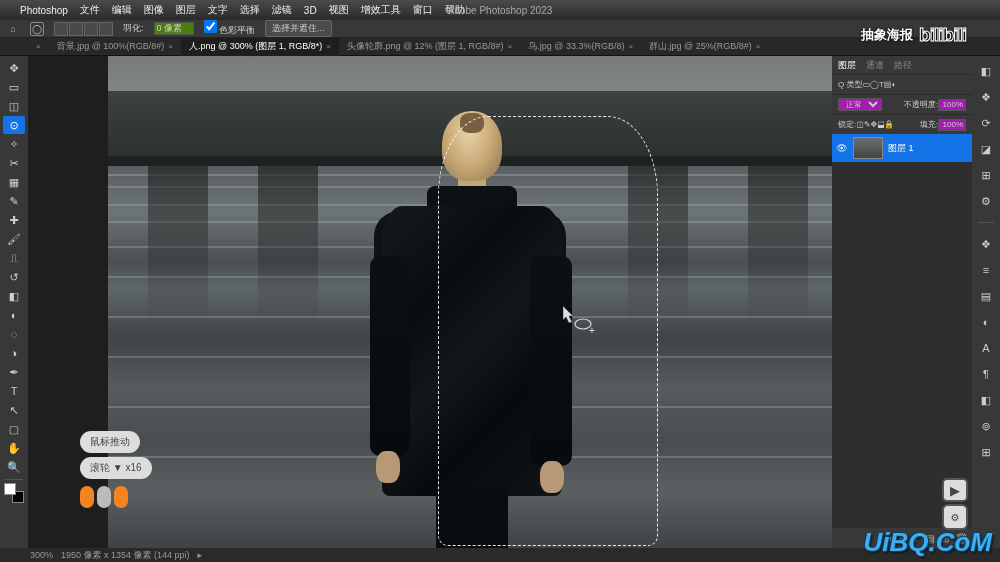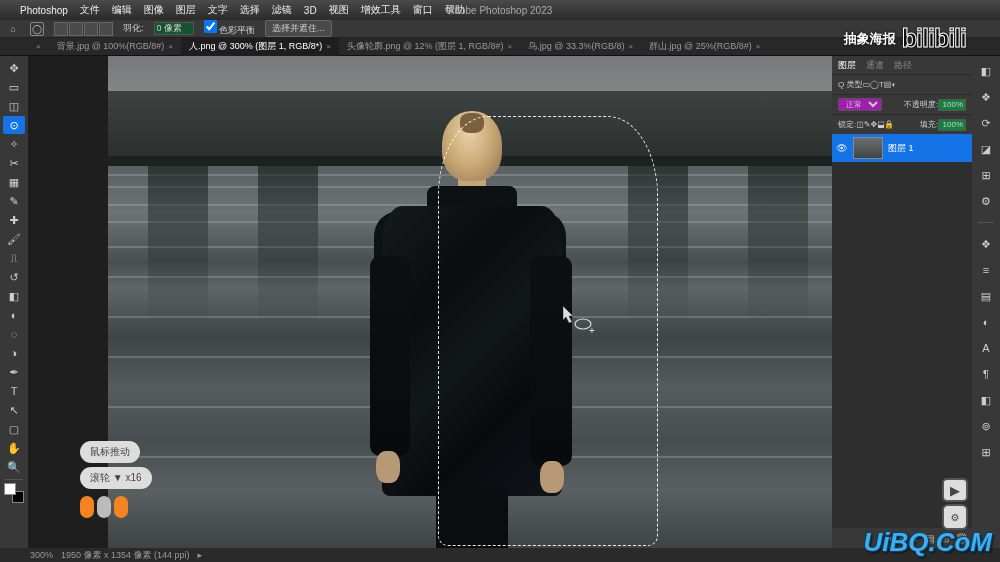--- a/index.html
+++ b/index.html
@@ -6,21 +6,21 @@
 body{background:#1a1a1a;width:1000px;height:562px;overflow:hidden;position:relative;color:#ccc;font-size:10px}
 .menubar{height:20px;background:linear-gradient(#4a4a4a,#2a2a2a);display:flex;align-items:center;padding-left:8px;gap:12px;color:#eee;font-size:10px}
 .apple-logo{color:#ddd;font-size:12px}
 .menubar .app-name{font-weight:normal}
 .title-center{position:absolute;left:50%;transform:translateX(-50%);color:#aaa;font-size:10px}
 .optbar{height:18px;background:#383838;display:flex;align-items:center;padding-left:6px;gap:10px;border-bottom:1px solid #222;font-size:9px;color:#ccc}
 .opt-home{width:14px;height:14px;display:flex;align-items:center;justify-content:center}
 .opt-lasso{width:14px;height:14px;border:1px solid #888;border-radius:2px;display:flex;align-items:center;justify-content:center}
 .opt-modes{display:flex;gap:1px}
 .opt-mode{width:14px;height:14px;background:#4a4a4a;border:1px solid #666}
-.opt-input{background:#14532d;border:1px solid #555;color:#ccc;width:40px;height:13px;font-size:9px;padding:0 2px}
+.opt-input{background:#4d7c0f;border:1px solid #555;color:#ccc;width:40px;height:13px;font-size:9px;padding:0 2px}
 .opt-btn{background:#4a4a4a;border:1px solid #666;color:#ccc;padding:1px 6px;font-size:9px;border-radius:2px}
 .tabbar{height:18px;background:#282828;display:flex;align-items:center;padding-left:28px;font-size:9px;color:#999;border-bottom:1px solid #111}
 .tab{padding:0 8px;height:18px;display:flex;align-items:center;gap:4px;cursor:pointer;white-space:nowrap}
 .tab.active{background:#1e1e1e;color:#fff}
 .tab-close{color:#888;font-size:8px}
 .workspace{display:flex;height:calc(562px - 20px - 18px - 18px - 14px)}
 .toolbox{width:28px;background:#383838;display:flex;flex-direction:column;align-items:center;padding-top:3px;gap:1px}
 .tool{width:22px;height:18px;display:flex;align-items:center;justify-content:center;color:#ccc;cursor:pointer;border-radius:2px;font-size:11px}
 .tool.active{background:#1473e6;color:#fff}
 .tool-sep{width:18px;height:1px;background:#555;margin:2px 0}
@@ -46,46 +46,46 @@
 .arm-l{position:absolute;left:-4px;top:145px;width:40px;height:200px;background:linear-gradient(#0c1013,#080b0e);border-radius:10px}
 .arm-r{position:absolute;right:2px;top:145px;width:42px;height:210px;background:linear-gradient(#0c1013,#080b0e);border-radius:10px}
 .hand-l{position:absolute;left:2px;top:340px;width:24px;height:32px;background:#b89976;border-radius:40%}
 .hand-r{position:absolute;right:10px;top:350px;width:24px;height:32px;background:#b89976;border-radius:40%}
 .legs{position:absolute;left:62px;top:378px;width:72px;height:80px;background:#0a0d10}
 .ants{position:absolute;border:1px dashed rgba(255,255,255,0.9);pointer-events:none}
 .ants-outer{left:410px;top:60px;width:220px;height:430px;border-radius:50px 50px 10px 10px/80px 80px 10px 10px}
 .cursor-lasso{position:absolute;left:535px;top:250px;pointer-events:none}
 .cursor-arrow{fill:#ddd;stroke:#333;stroke-width:0.5}
 .cursor-tool{fill:none;stroke:#ddd;stroke-width:1.2}
-.overlay-chips{position:absolute;left:52px;bottom:30px;display:flex;flex-direction:column;gap:4px;align-items:flex-start}
+.overlay-chips{position:absolute;left:52px;bottom:40px;display:flex;flex-direction:column;gap:4px;align-items:flex-start}
 .chip{background:#ddd;color:#444;padding:4px 10px;border-radius:12px;font-size:10px}
 .mouse-ind{display:flex;gap:3px;margin-top:3px}
 .mbtn{width:14px;height:22px;border-radius:7px}
 .mbtn.orange{background:#f58420}
 .mbtn.grey{background:#bbb}
 .right-column{width:140px;background:#2e2e2e;display:flex;flex-direction:column}
 .rail{width:28px;background:#383838;display:flex;flex-direction:column;align-items:center;padding-top:6px;gap:8px}
 .rail-icon{width:18px;height:18px;display:flex;align-items:center;justify-content:center;color:#ccc;font-size:11px;cursor:pointer}
 .rail-sep{width:16px;height:1px;background:#555;margin:4px 0}
 .right-wrap{display:flex;height:100%}
 .panels{flex:1;display:flex;flex-direction:column}
 .panel-tabs{height:18px;background:#383838;display:flex;align-items:center;padding-left:6px;gap:10px;font-size:9px;color:#888}
 .panel-tabs .active{color:#fff}
 .panel-row{height:20px;display:flex;align-items:center;padding:4px 6px;gap:0;font-size:8px;color:#ccc;background:#383838;border-top:1px solid #2a2a2a}
 .panel-select{background:#a21caf;border:1px solid #555;color:#ccc;font-size:8px;padding:0 3px;height:13px}
-.panel-input{background:#15803d;border:1px solid #555;color:#ccc;font-size:8px;width:28px;height:12px;text-align:right;padding-right:2px}
+.panel-input{background:#a21caf;border:1px solid #555;color:#ccc;font-size:8px;width:28px;height:12px;text-align:right;padding-right:2px}
 .layers-list{flex:1;background:#2e2e2e}
 .layer-row{height:28px;display:flex;align-items:center;padding:0 4px;gap:5px;background:#1473e6;color:#fff;font-size:9px}
 .layer-eye{color:#fff;width:12px}
 .layer-thumb{width:30px;height:22px;background:#555;border:1px solid #888;background:linear-gradient(#6a7070,#404645)}
 .layers-bottom{height:20px;background:#383838;display:flex;align-items:center;justify-content:flex-end;padding:0 4px;gap:6px;font-size:10px;color:#aaa}
 .statusbar{height:14px;background:#2a2a2a;display:flex;align-items:center;padding-left:30px;font-size:9px;color:#999;gap:8px}
 .topright-logo{position:absolute;top:24px;right:34px;color:#fff;font-size:13px;display:flex;align-items:center;gap:6px;text-shadow:0 0 3px #000}
 .topright-brand{font-weight:bold}
-.bili{font-weight:900;font-size:25px;letter-spacing:-1px;-webkit-text-stroke:1px #fff;color:transparent}
+.bili{font-weight:900;font-size:19px;letter-spacing:-1px;-webkit-text-stroke:1px #fff;color:transparent}
 .watermark{position:absolute;bottom:4px;right:8px;color:#3daef2;font-size:26px;font-weight:900;font-style:italic;text-shadow:1px 1px 0 #0a4060,-1px -1px 0 #0a4060,2px 2px 2px rgba(0,0,0,0.6)}
 .gear-br{position:absolute;bottom:32px;right:32px;width:26px;height:26px;background:#ddd;border:2px solid #555;border-radius:6px;display:flex;align-items:center;justify-content:center;color:#444}
 .tv-icon{position:absolute;bottom:60px;right:32px;width:26px;height:24px;background:#ddd;border:2px solid #555;border-radius:5px;display:flex;align-items:center;justify-content:center;color:#444;font-size:13px}
 </style>
 </head>
 <body>
 
 <div class="menubar">
   <span class="apple-logo"></span>
   <span class="app-name">Photoshop</span>

